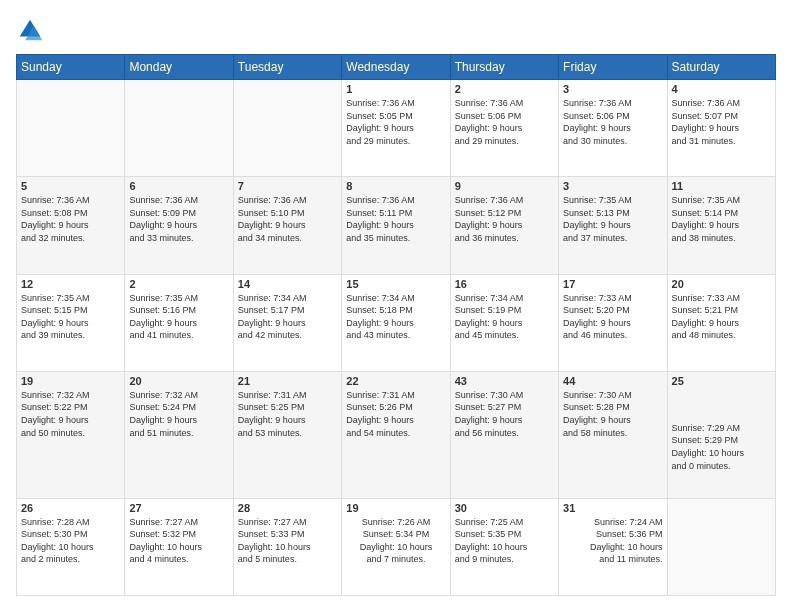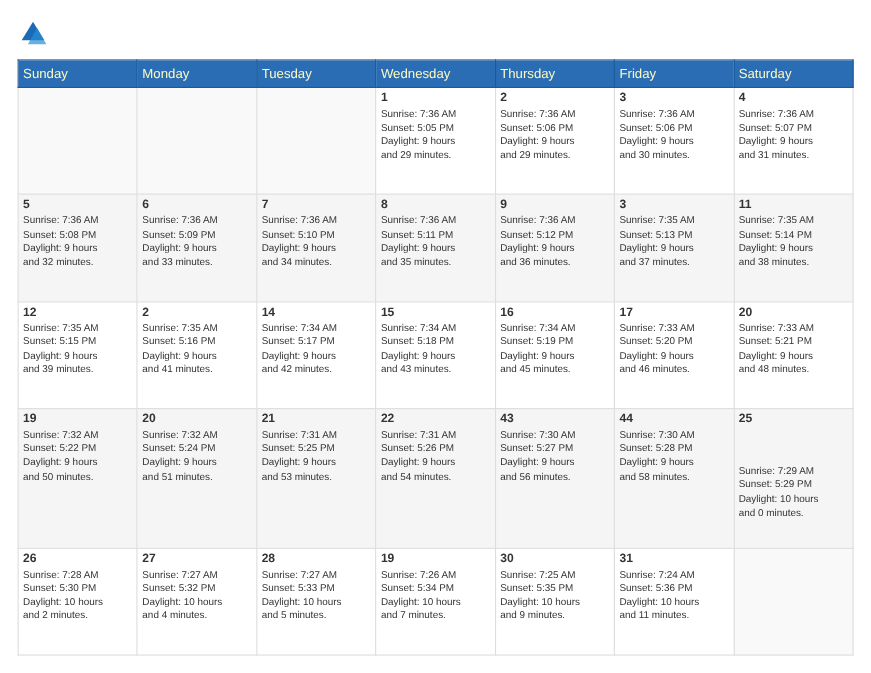--- a/index.html
+++ b/index.html
@@ -339,35 +339,35 @@
           </td>
           <td>
             <span class="day-number">28</span>
             <div class="day-info" style="white-space: pre-line;">Sunrise: 7:27 AM
 Sunset: 5:33 PM
 Daylight: 10 hours
 and 5 minutes.</div>
           </td>
           <td>
             <span class="day-number">19</span>
-            <div class="day-info" style="white-space: pre-line;">Sunrise: 7:26 AM
+            <div class="day-info" style="white-space: pre-line; text-align: center;">Sunrise: 7:26 AM
 Sunset: 5:34 PM
 Daylight: 10 hours
 and 7 minutes.</div>
           </td>
           <td>
             <span class="day-number">30</span>
             <div class="day-info" style="white-space: pre-line;">Sunrise: 7:25 AM
 Sunset: 5:35 PM
 Daylight: 10 hours
 and 9 minutes.</div>
           </td>
           <td>
             <span class="day-number">31</span>
-            <div class="day-info" style="white-space: pre-line;">Sunrise: 7:24 AM
+            <div class="day-info" style="white-space: pre-line; text-align: right;">Sunrise: 7:24 AM
 Sunset: 5:36 PM
 Daylight: 10 hours
 and 11 minutes.</div>
           </td>
           <td class="empty-cell"></td>
         </tr>
       </tbody>
   </table>
 </div>
 

